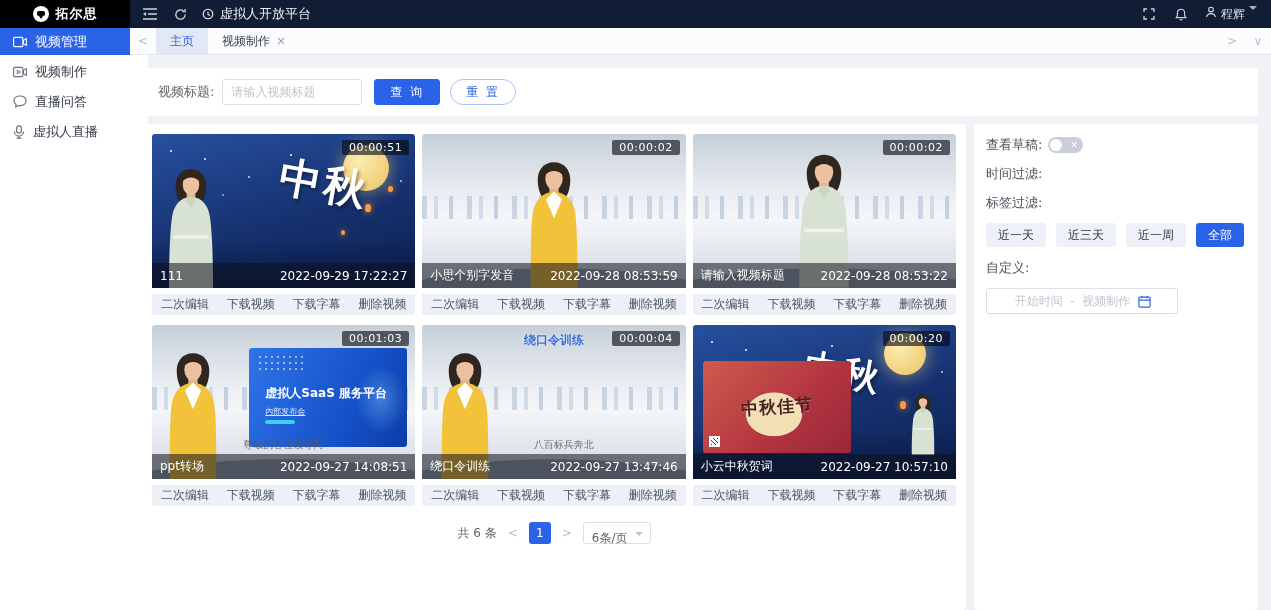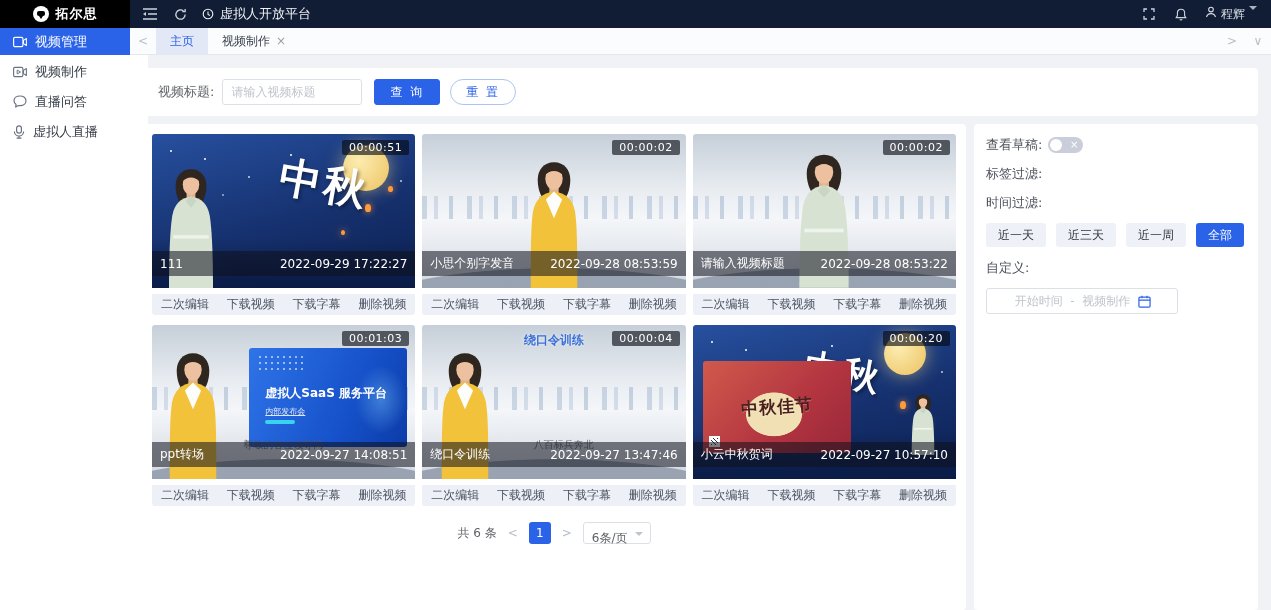--- a/index.html
+++ b/index.html
@@ -49,21 +49,21 @@
 
   .main-row { display:flex; gap:8px; margin-top:8px; height:486px; }
   .video-panel { flex:1; background:#fff; border-radius:4px; padding:10px; }
   .filter-panel { width:284px; flex:none; background:#fff; border-radius:4px; padding:12px; }
 
   
   .card-grid { display:grid; grid-template-columns:repeat(3,1fr); column-gap:7px; row-gap:10px; }
   .vcard { cursor:pointer; }
   .thumb { position:relative; height:154px; border-radius:3px 3px 0 0; overflow:hidden; }
   .duration { position:absolute; top:6px; right:6px; background:rgba(5,8,16,.62); color:#fff; font-size:11px; padding:1px 7px; border-radius:2px; z-index:6; letter-spacing:.5px; }
-  .title-strip { position:absolute; left:0; right:0; bottom:12px; height:25px; background:rgba(14,17,28,.55); color:#fff; display:flex; align-items:center; justify-content:space-between; padding:0 8px; font-size:12px; z-index:5; }
+  .title-strip { position:absolute; left:0; right:0; bottom:0; height:25px; background:rgba(14,17,28,.55); color:#fff; display:flex; align-items:center; justify-content:space-between; padding:0 8px; font-size:12px; z-index:5; }
   .title-strip .vtitle { white-space:nowrap; overflow:hidden; max-width:48%; }
   .title-strip .vdate { white-space:nowrap;margin-left:37px; }
   .actions { height:21px; margin-top:6px; background:#edf0f7; border-radius:0 0 3px 3px; display:flex; align-items:center; }
   .actions span { flex:1; text-align:center; font-size:12px; color:#4c5260; cursor:pointer; }
 
   
   .theme-night { background:linear-gradient(165deg,#27509f 0%,#1a3а7c 35%,#14306e 55%,#0d2254 100%); background:linear-gradient(165deg,#27509f 0%,#16316f 55%,#0c2152 100%); }
   .theme-night::after { content:""; position:absolute; left:0; right:0; bottom:0; height:32%; background:linear-gradient(rgba(10,25,70,0),#0a1c46); }
   .stars { position:absolute; top:16px; left:18px; width:2px; height:2px; border-radius:50%; background:#fff;
     box-shadow:34px 8px #fff,78px 26px rgba(255,255,255,.8),120px 4px #fff,160px 34px rgba(255,255,255,.7),196px 12px #fff,52px 44px rgba(255,255,255,.6),230px 30px rgba(255,255,255,.75); }
@@ -418,24 +418,24 @@
 
       <div class="filter-panel">
         <div class="f-row">
           <span>查看草稿:</span>
           <span class="switch">
             <span class="knob"></span>
             <span class="x">×</span>
           </span>
         </div>
         <div class="f-row">
+          <span>时间过滤:</span>
+        </div>
+        <div class="f-row">
           <span>标签过滤:</span>
-        </div>
-        <div class="f-row">
-          <span>时间过滤:</span>
         </div>
         <div class="time-btns">
           <span class="time-btn">近一天</span>
           <span class="time-btn">近三天</span>
           <span class="time-btn">近一周</span>
           <span class="time-btn active">全部</span>
         </div>
         <div class="f-row">
           <span>自定义:</span>
         </div>

